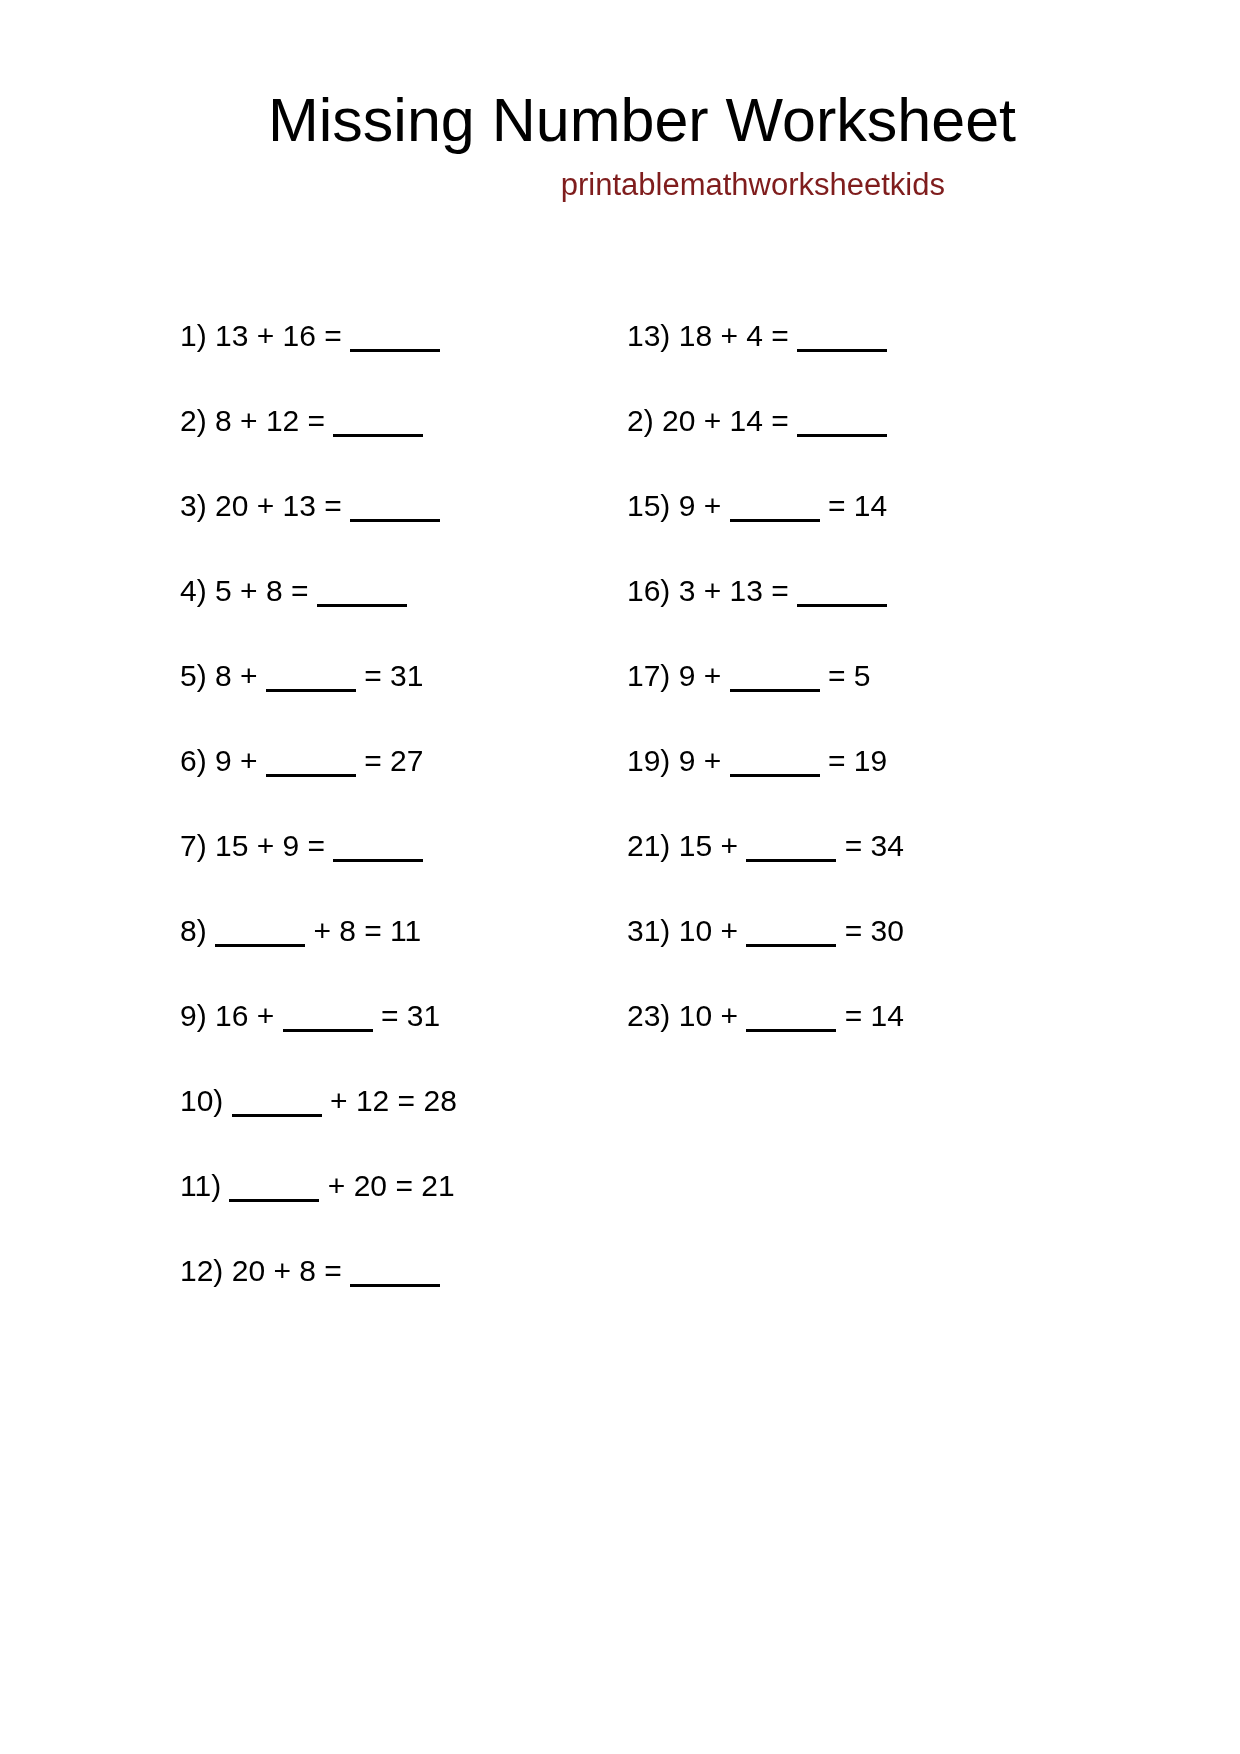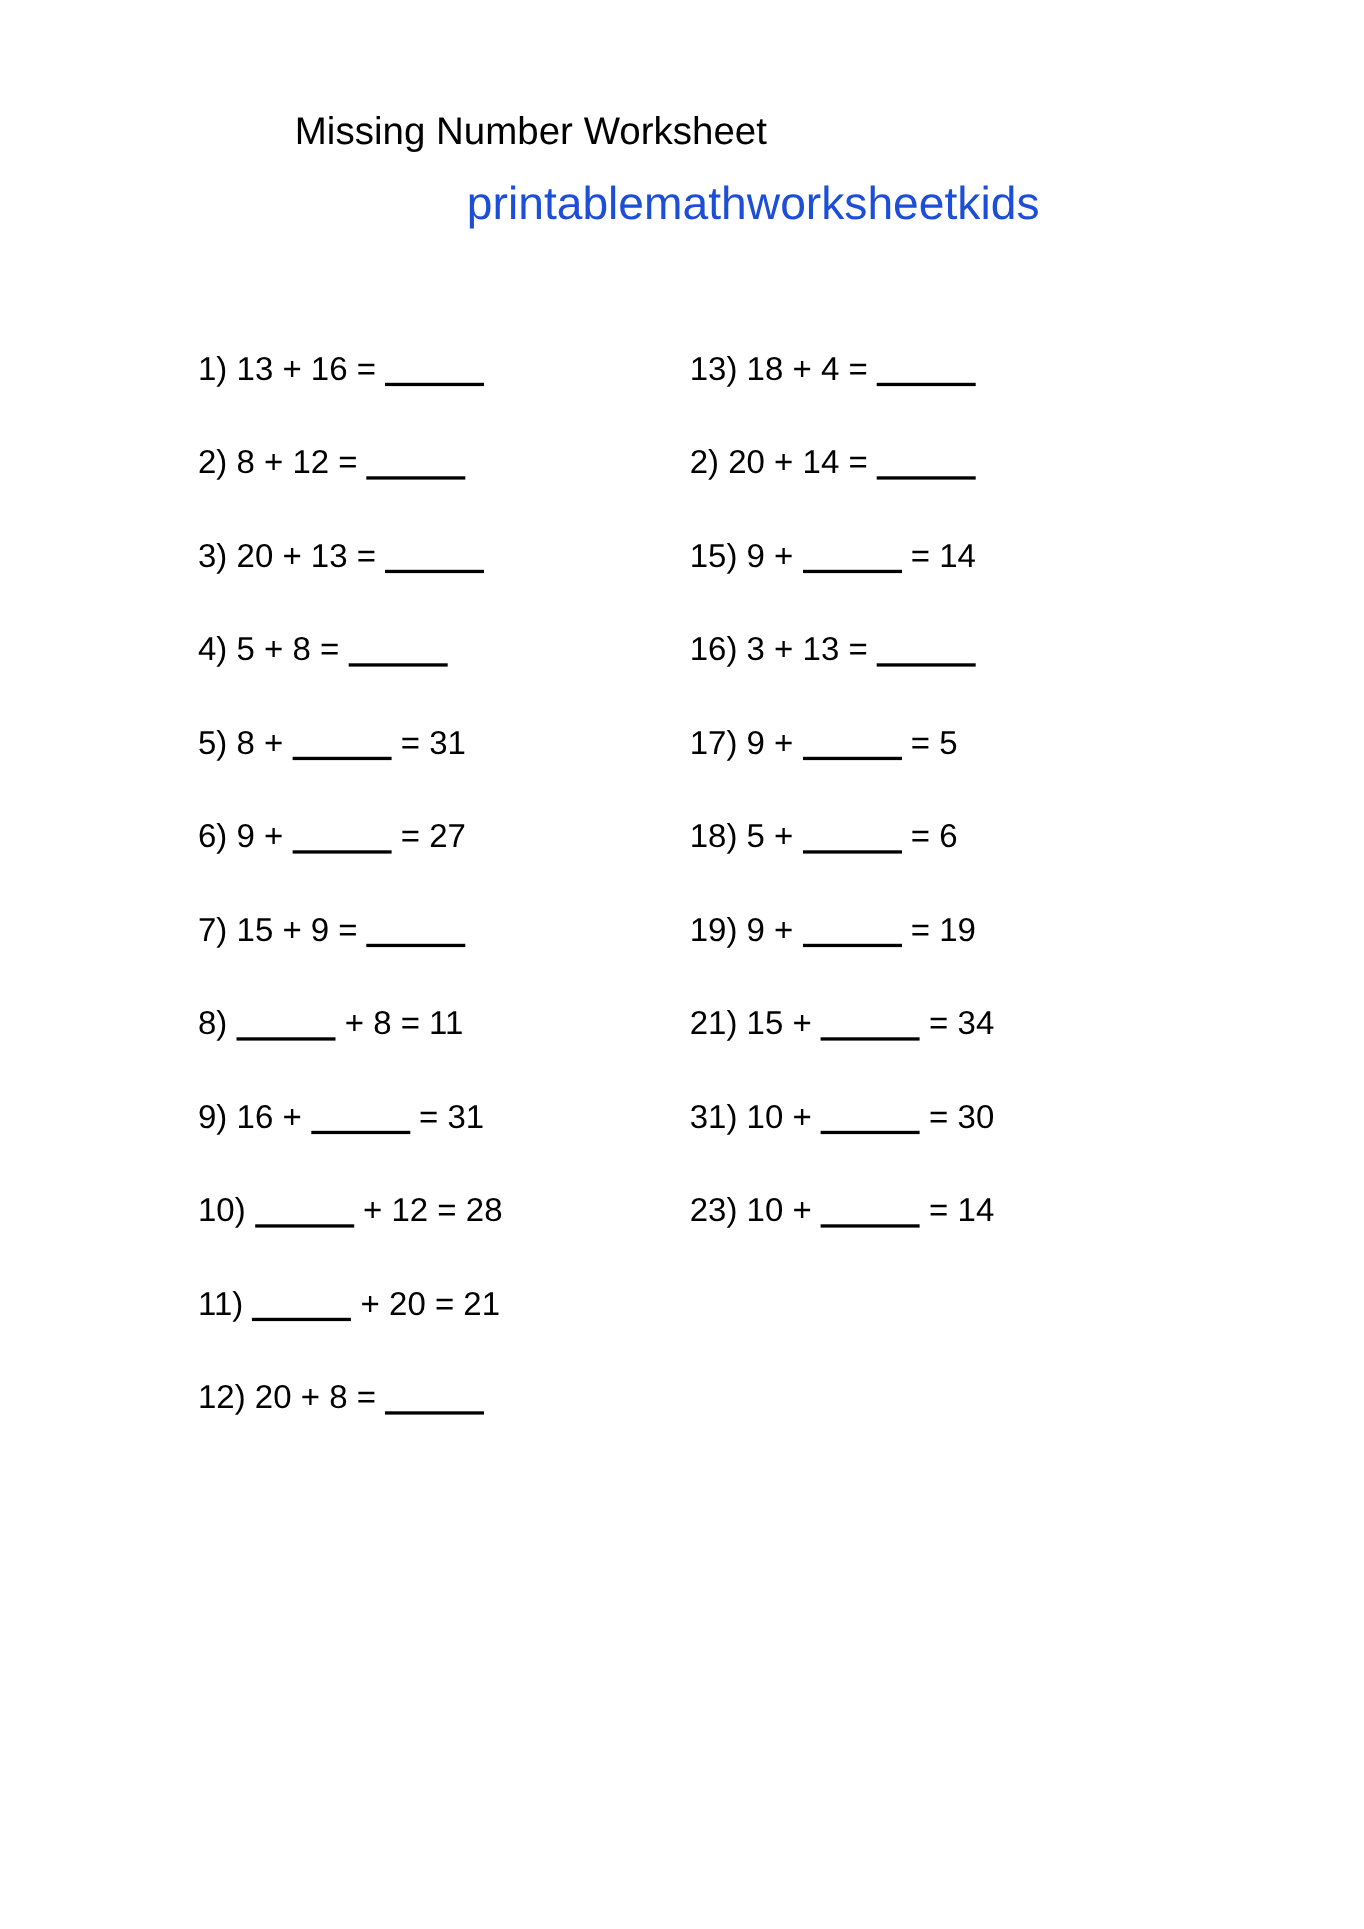--- a/index.html
+++ b/index.html
@@ -12,32 +12,32 @@
       height: 1754px;
       position: relative;
       overflow: hidden;
       font-family: "Liberation Sans", sans-serif;
       color: #000000;
     }
     .title {
       position: absolute;
       left: 268px;
       top: 88px;
-      font-size: 35px;
+      font-size: 61px;
       line-height: 64px;
       white-space: nowrap;
       letter-spacing: 0px;
     }
     .subtitle {
       position: absolute;
       right: 295px;
       top: 162px;
-      font-size: 42px;
+      font-size: 31px;
       line-height: 46px;
-      color: #1d4ed8;
+      color: #7f1d1d;
       white-space: nowrap;
       margin-left: 28px;
     }
     .column {
       position: absolute;
       top: 310px;
     }
     .col-left { left: 180px; }
     .col-right { left: 627px; }
     .problem {
@@ -75,18 +75,17 @@
     <div class="problem"><span>10)</span> <span class="blank"></span> <span>+ 12 = 28</span></div>
     <div class="problem"><span>11)</span> <span class="blank"></span> <span>+ 20 = 21</span></div>
     <div class="problem"><span>12)</span> <span>20 + 8 =</span> <span class="blank"></span></div>
   </div>
 <div class="column col-right">
     <div class="problem"><span>13)</span> <span>18 + 4 =</span> <span class="blank"></span></div>
     <div class="problem"><span>2)</span> <span>20 + 14 =</span> <span class="blank"></span></div>
     <div class="problem"><span>15)</span> <span>9 +</span> <span class="blank"></span> <span>= 14</span></div>
     <div class="problem"><span>16)</span> <span>3 + 13 =</span> <span class="blank"></span></div>
     <div class="problem"><span>17)</span> <span>9 +</span> <span class="blank"></span> <span>= 5</span></div>
-    <div class="problem"><span>18)</span> <span>5 +</span> <span class="blank"></span> <span>= 6</span></div>
     <div class="problem"><span>19)</span> <span>9 +</span> <span class="blank"></span> <span>= 19</span></div>
     <div class="problem"><span>21)</span> <span>15 +</span> <span class="blank"></span> <span>= 34</span></div>
     <div class="problem"><span>31)</span> <span>10 +</span> <span class="blank"></span> <span>= 30</span></div>
     <div class="problem"><span>23)</span> <span>10 +</span> <span class="blank"></span> <span>= 14</span></div>
   </div>
 
 </body></html>

